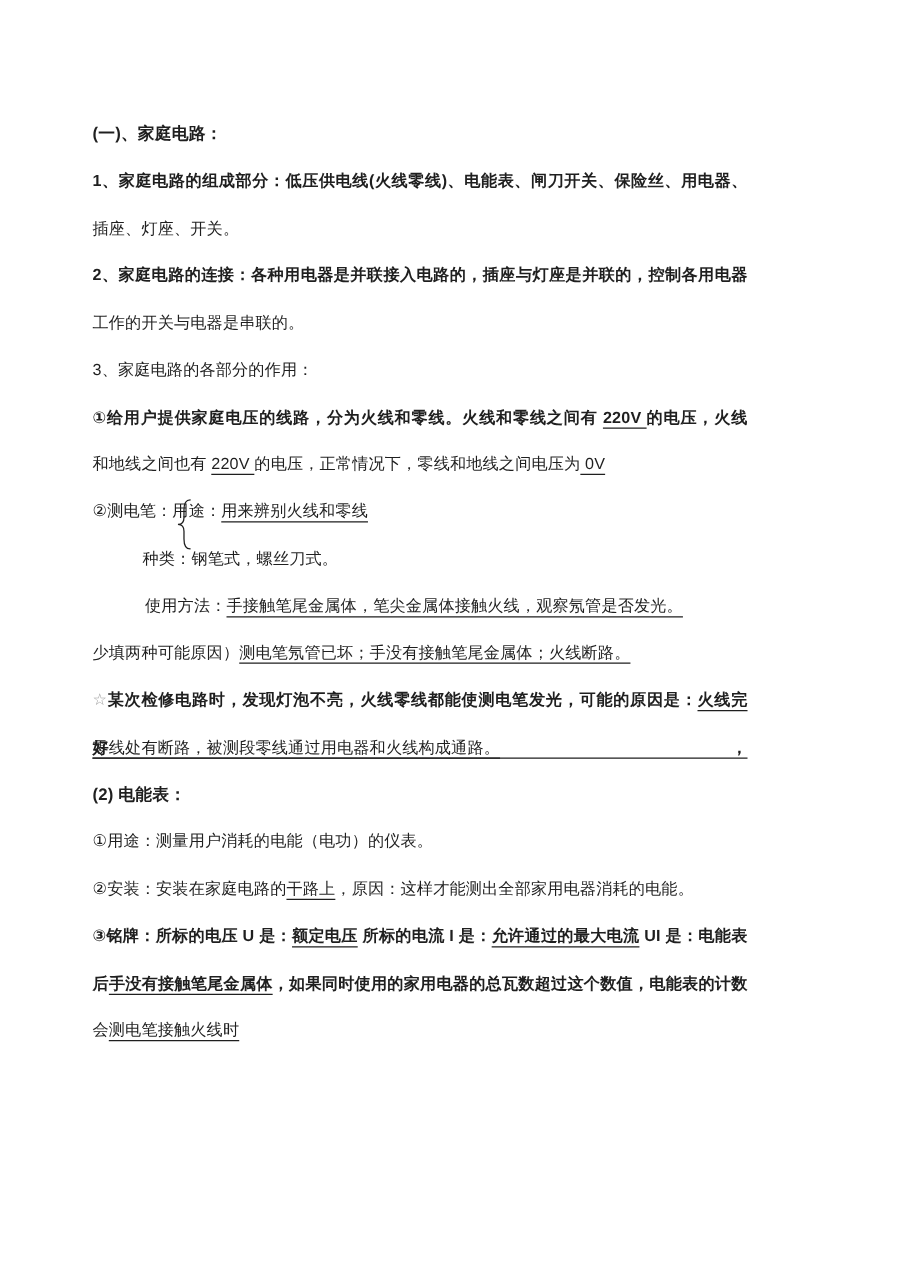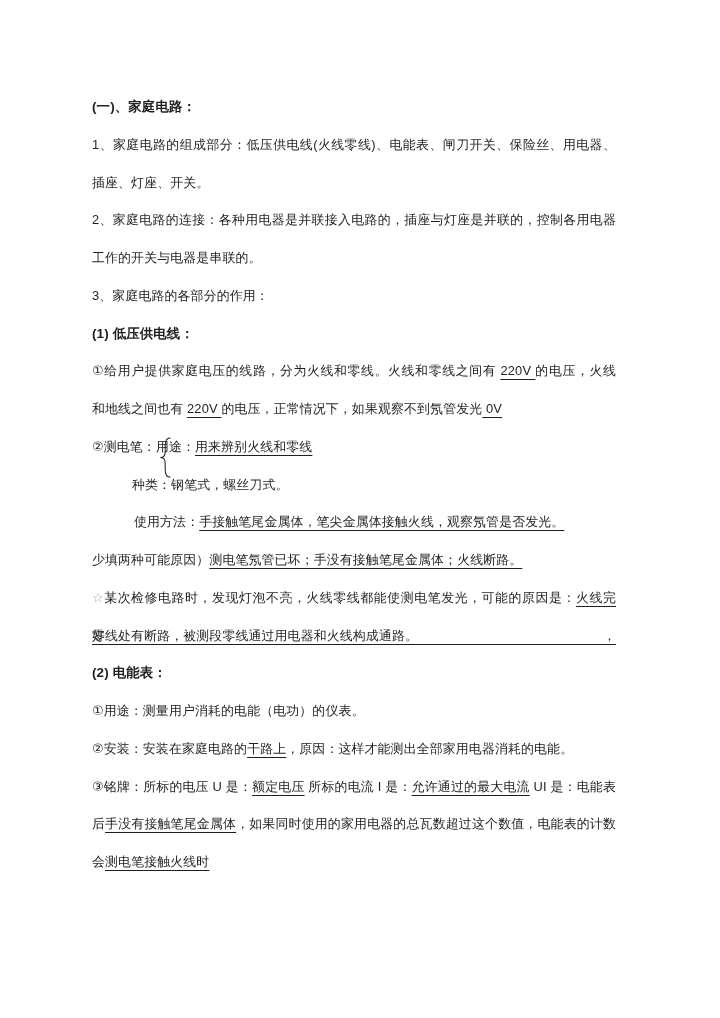--- a/index.html
+++ b/index.html
@@ -11,21 +11,21 @@
   }
   .page {
     position: relative;
     width: 720px;
     height: 1018px;
     background: var(--bg, #ffffff);
     overflow: hidden;
   }
   .content {
     position: absolute;
-    left: 92px;
+    left: 74px;
     top: 88px;
     width: 524px;
   }
   .line {
     position: relative;
     height: 37.75px;
     line-height: 37.75px;
     font-size: 12.9px;
     letter-spacing: 0.15px;
     color: var(--text, #1f1f1f);
@@ -33,20 +33,21 @@
   }
   .line.bold {
     font-weight: bold;
     font-size: 13.4px;
   }
   .line.full {
     white-space: normal;
     text-align: justify;
     text-align-last: justify;
     text-justify: inter-character;
+    font-weight: bold;
   }
   .u {
     text-decoration: underline;
     text-underline-offset: 4px;
     text-decoration-thickness: 1px;
   }
   .star {
     color: var(--star, #9e9e9e);
   }
   .after-brace {
@@ -69,23 +70,22 @@
 <body>
 
 <div class="page">
   <div class="content" id="doc">
       <div class="line bold"><span>(一)、家庭电路：</span></div>
       <div class="line full"><span>1、家庭电路的组成部分：低压供电线(火线零线)、电能表、闸刀开关、保险丝、用电器、</span></div>
       <div class="line"><span>插座、灯座、开关。</span></div>
       <div class="line full"><span>2、家庭电路的连接：各种用电器是并联接入电路的，插座与灯座是并联的，控制各用电器</span></div>
       <div class="line"><span>工作的开关与电器是串联的。</span></div>
       <div class="line"><span>3、家庭电路的各部分的作用：</span></div>
-      <div class="line bold"><span>(1) 低压供电线：</span></div>
       <div class="line full"><span>①给用户提供家庭电压的线路，分为火线和零线。火线和零线之间有 </span><span class="u">220V </span><span>的电压，火线</span></div>
-      <div class="line"><span>和地线之间也有 </span><span class="u">220V </span><span>的电压，正常情况下，如果观察不到氖管发光</span><span class="u"> 0V </span></div>
+      <div class="line"><span>和地线之间也有 </span><span class="u">220V </span><span>的电压，正常情况下，零线和地线之间电压为</span><span class="u"> 0V </span></div>
       <div class="line"><span>②测电笔：</span><span class="brace">
           <svg viewBox="0 0 14 44" xmlns="http://www.w3.org/2000/svg">
             <path d="M12.5 1 C8 1 7.2 4.5 7.2 9.5 L7.2 16 C7.2 20 5.5 22 2 22 C5.5 22 7.2 24 7.2 28 L7.2 34.5 C7.2 39.5 8 43 12.5 43" fill="none" stroke="currentColor" stroke-width="1.1" stroke-linecap="round"></path>
           </svg>
         </span><span class="after-brace">用途：</span><span class="u">用来辨别火线和零线</span></div>
       <div class="line" style="margin-left: 40px;"><span>种类：钢笔式，螺丝刀式。</span></div>
       <div class="line" style="margin-left: 42px;"><span>使用方法：</span><span class="u">手接触笔尾金属体，笔尖金属体接触火线，观察氖管是否发光。 </span></div>
       <div class="line"><span>少填两种可能原因）</span><span class="u">测电笔氖管已坏；手没有接触笔尾金属体；火线断路。 </span></div>
       <div class="line full"><span class="star">☆</span><span>某次检修电路时，发现灯泡不亮，火线零线都能使测电笔发光，可能的原因是：</span><span class="u">火线完好，</span></div>
       <div class="line"><span class="u">零线处有断路，被测段零线通过用电器和火线构成通路。 </span></div>

